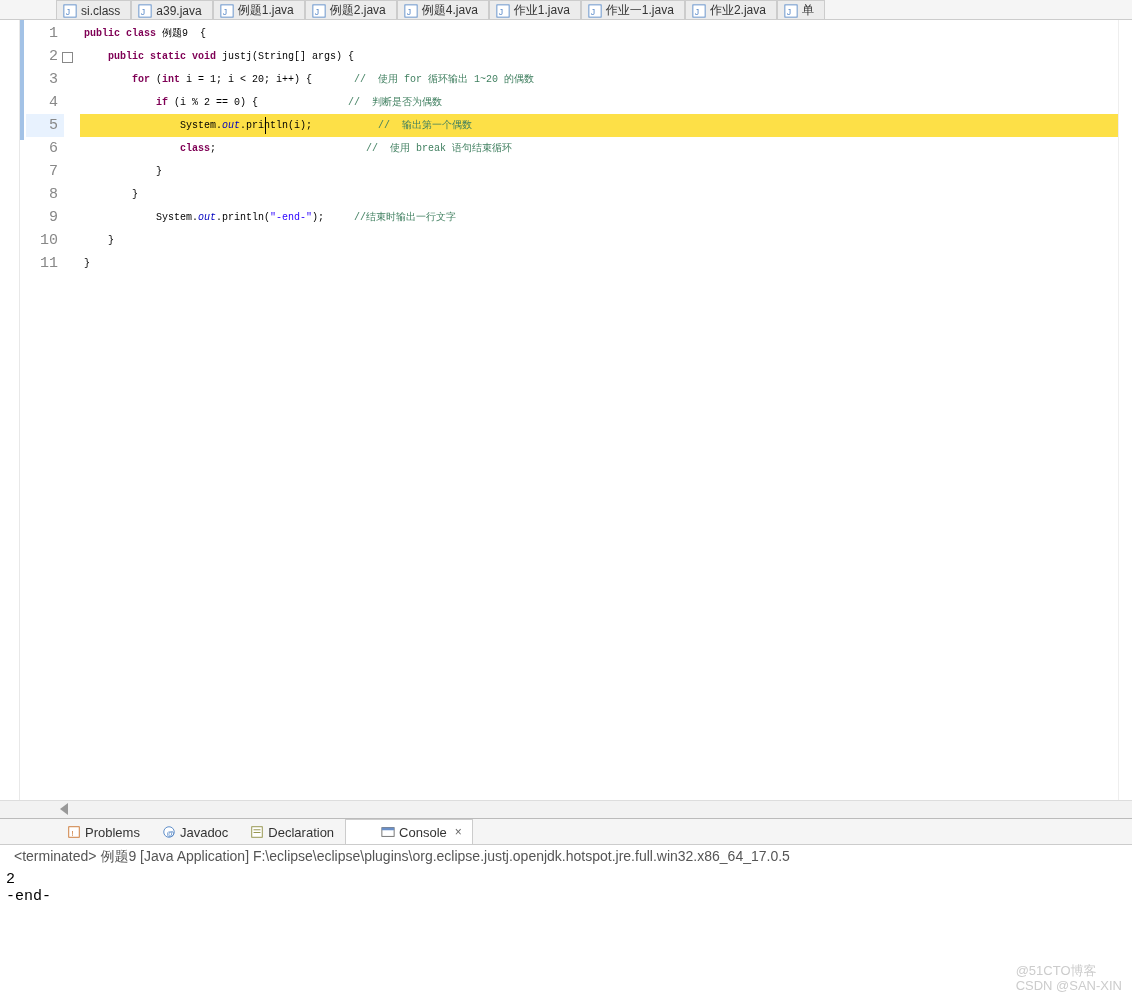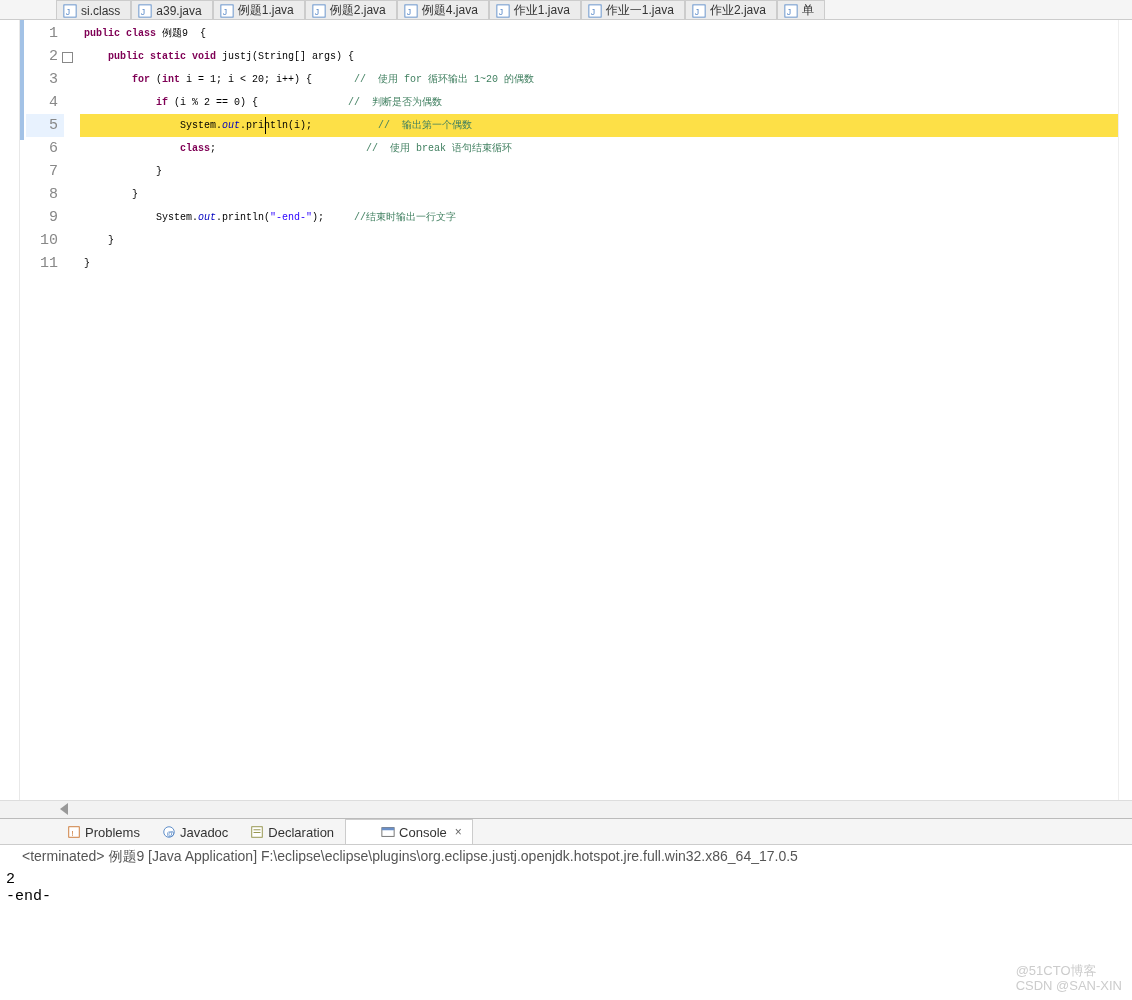--- a/index.html
+++ b/index.html
@@ -138,21 +138,21 @@
     border-bottom:none;
     cursor:pointer;
   }
   .btab.active {
     background:#fff;
     border-color:#ccc;
     padding-left:35px;
   }
   .close-x { font-size:12px; color:#666; margin-left:4px; }
   .status-line {
-    padding: 3px 22px;
+    padding: 3px 14px;
     font-size: 14px;
     color: #555;
     font-family: "Segoe UI", sans-serif;
     white-space: nowrap;
     overflow:hidden;
   }
   .console-body {
     flex:1 1 auto;
     padding: 2px 6px;
     font-family: Consolas, "Courier New", monospace;

